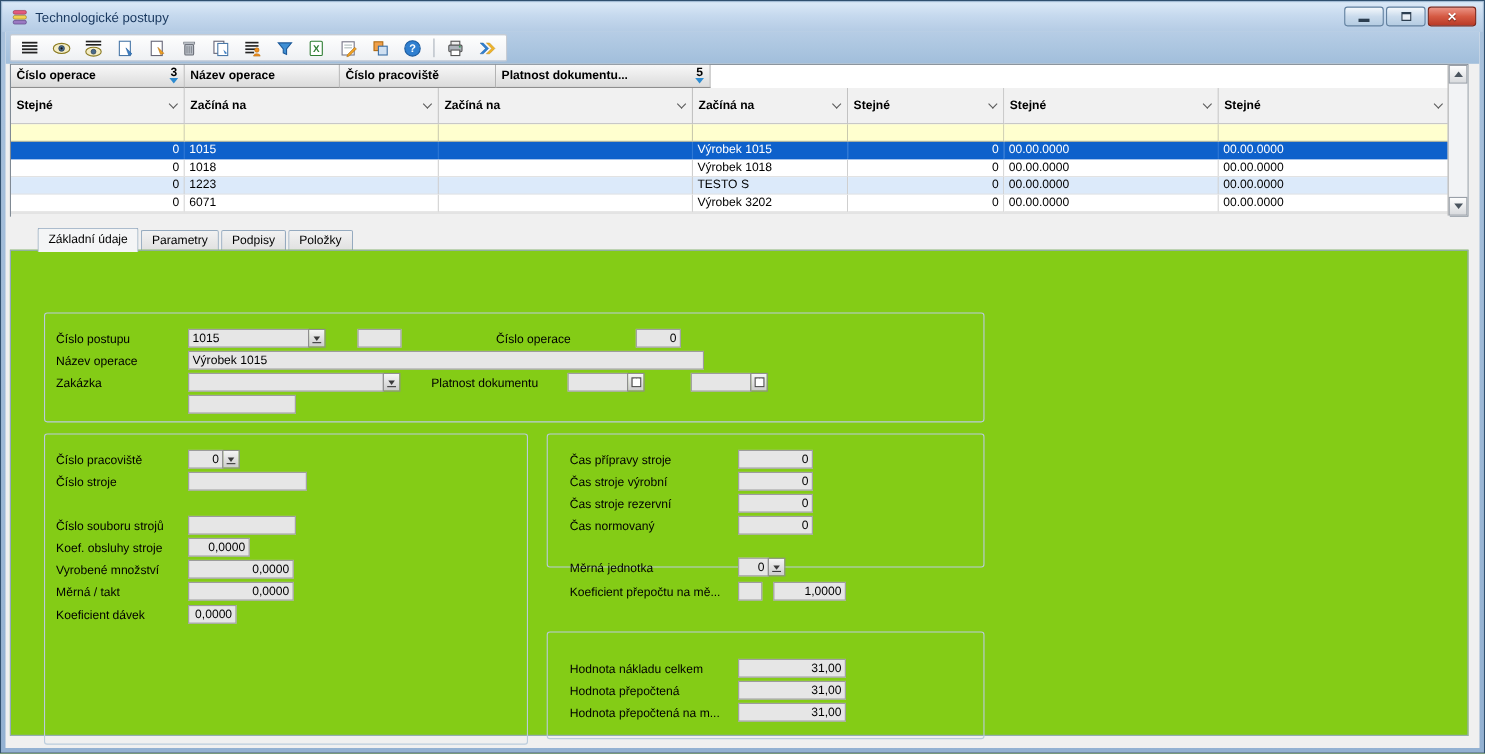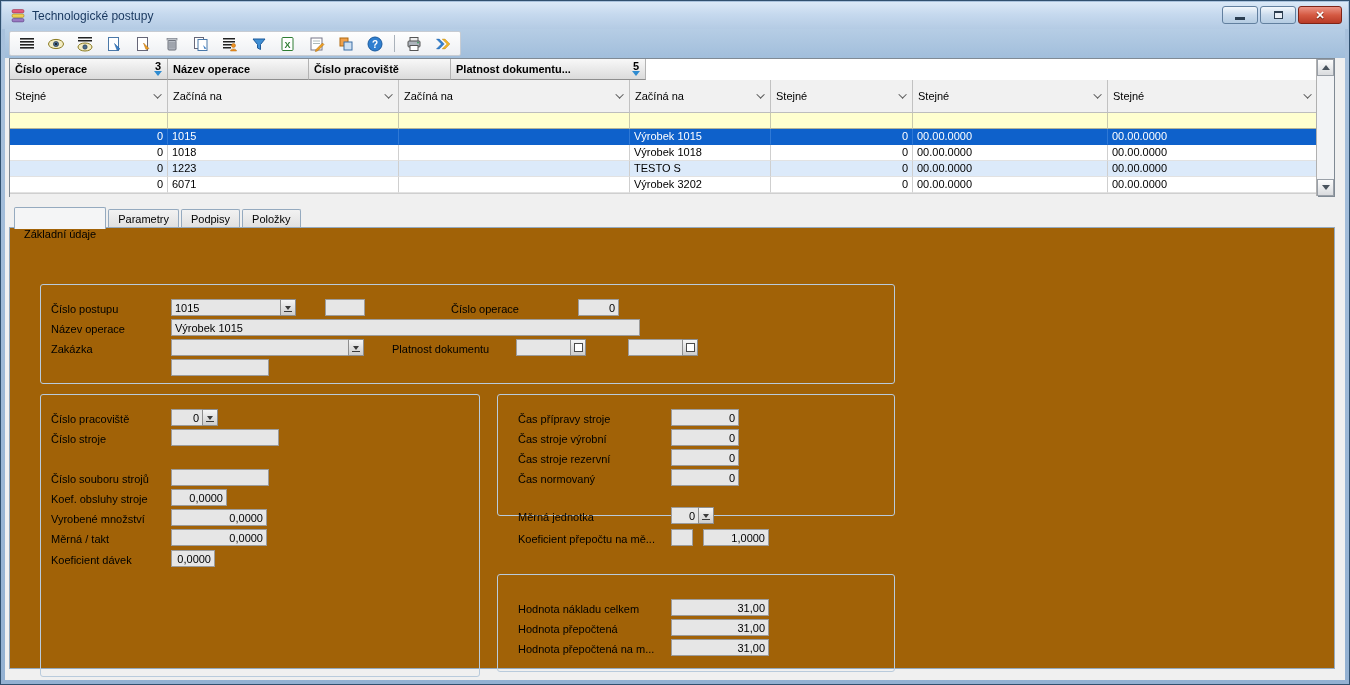--- a/index.html
+++ b/index.html
@@ -42,21 +42,21 @@
   .c4{width:142px; text-align:right;} .c5{width:195px;} .c6{width:210px;}
   .ghead .gc { height:21px; display:flex; justify-content:space-between; align-items:center;
     background:linear-gradient(#f8f8f8,#dbdbdb); border-right:1px solid #b3b3b3; border-bottom:1px solid #8e8e8e;
     font-weight:bold; padding:0 5px; }
   .ghead .c0, .ghead .c4 { text-align:left; }
   .sortbadge { display:flex; flex-direction:column; align-items:center; line-height:8px; }
   .sortbadge b { font-size:11px; }
   .tri { width:0; height:0; border-left:4px solid transparent; border-right:4px solid transparent;
     border-top:5px solid #2e8bd0; margin-top:1px; }
   .gfilter .gc { height:21px; display:flex; justify-content:space-between; align-items:center;
-    background:#f1f1f1; border-right:1px solid #c2c2c2; border-bottom:1px solid #bdbdbd; font-weight:normal; padding:16px 5px; }
+    background:#f1f1f1; border-right:1px solid #c2c2c2; border-bottom:1px solid #bdbdbd; font-weight:bold; padding:16px 5px; }
   .chev { width:6px; height:6px; border-left:1.5px solid #5a5a5a; border-bottom:1.5px solid #5a5a5a;
     transform:rotate(-45deg) translateY(-2px); flex:0 0 auto; }
   .gyellow .gc { height:16px; background:#ffffcf; border-right:1px solid #c9c9ae; border-bottom:1px solid #b3b39a; }
   .gdata .gc { border-bottom:1px solid #e2e2e2; background:#fff; }
   .gdata.alt .gc { background:#dceafa; }
   .gdata.sel .gc { background:#0e61cb; color:#fff; border-right-color:#2f79d6; border-bottom-color:#0e61cb; }
   .gfill { height:15px; background:#f0f0f0; border-top:1px solid #cfcfcf; width:1308px; }
   .vscroll { position:absolute; top:0; right:0; bottom:0; width:18px; background:#f2f3f5; border-left:1px solid #b0b0b0; }
   .sbtn { position:absolute; left:0; right:0; height:17px; background:linear-gradient(#fdfdfd,#d9dbde);
     border:1px solid #9aa0a8; display:flex; align-items:center; justify-content:center; }
@@ -65,22 +65,22 @@
   .up .sarrow { border-bottom:5px solid #4a545e; }
   .down .sarrow { border-top:5px solid #4a545e; }
 
   .splitter { position:absolute; left:4px; top:169px; width:1326px; height:8px; background:#f0f0f0; }
 
   
   .detail { position:absolute; left:4px; top:178px; width:1326px; height:462px; }
   .tabbar { position:absolute; top:0; left:0; right:0; height:21px; display:flex; padding-left:5px; }
   .tab { border:1px solid #95aabf; border-bottom:none; background:linear-gradient(#f2f2f2,#e0e0e0);
     padding:3px 9px 0 9px; font-size:11px; margin-right:2px; border-radius:2px 2px 0 0; height:19px; margin-top:2px; position:relative; }
-  .tab.active { background:#f4f5f6; height:22px; margin-top:0; z-index:3; padding-top:20px; }
-  .tabpanel { position:absolute; top:20px; left:0; right:0; bottom:0; border:1px solid #95aabf; background:#a16207; z-index:1; }
+  .tab.active { background:#f4f5f6; height:22px; margin-top:0; z-index:3; padding-top:4px;margin-left:20px; }
+  .tabpanel { position:absolute; top:20px; left:0; right:0; bottom:0; border:1px solid #95aabf; background:#84cc16; z-index:1; }
 
   
   .gbox { position:absolute; border:1px solid #b9cbdc; border-radius:3px; }
   .box-general { left:30px; top:56px; width:855px; height:100px; }
   .box-machine { left:30px; top:166px; width:440px; height:283px; }
   .box-times   { left:487px; top:166px; width:398px; height:122px; }
   .box-values  { left:487px; top:346px; width:398px; height:98px; }
   .flabel { position:absolute; font-size:11px; color:#000; white-space:nowrap; }
   .fin { position:absolute; height:17px; border:1px solid #9c9c9c; background:#e6e6e6; font-size:11px;
     font-family:"Liberation Sans",sans-serif; padding:0 3px; color:#000; }

